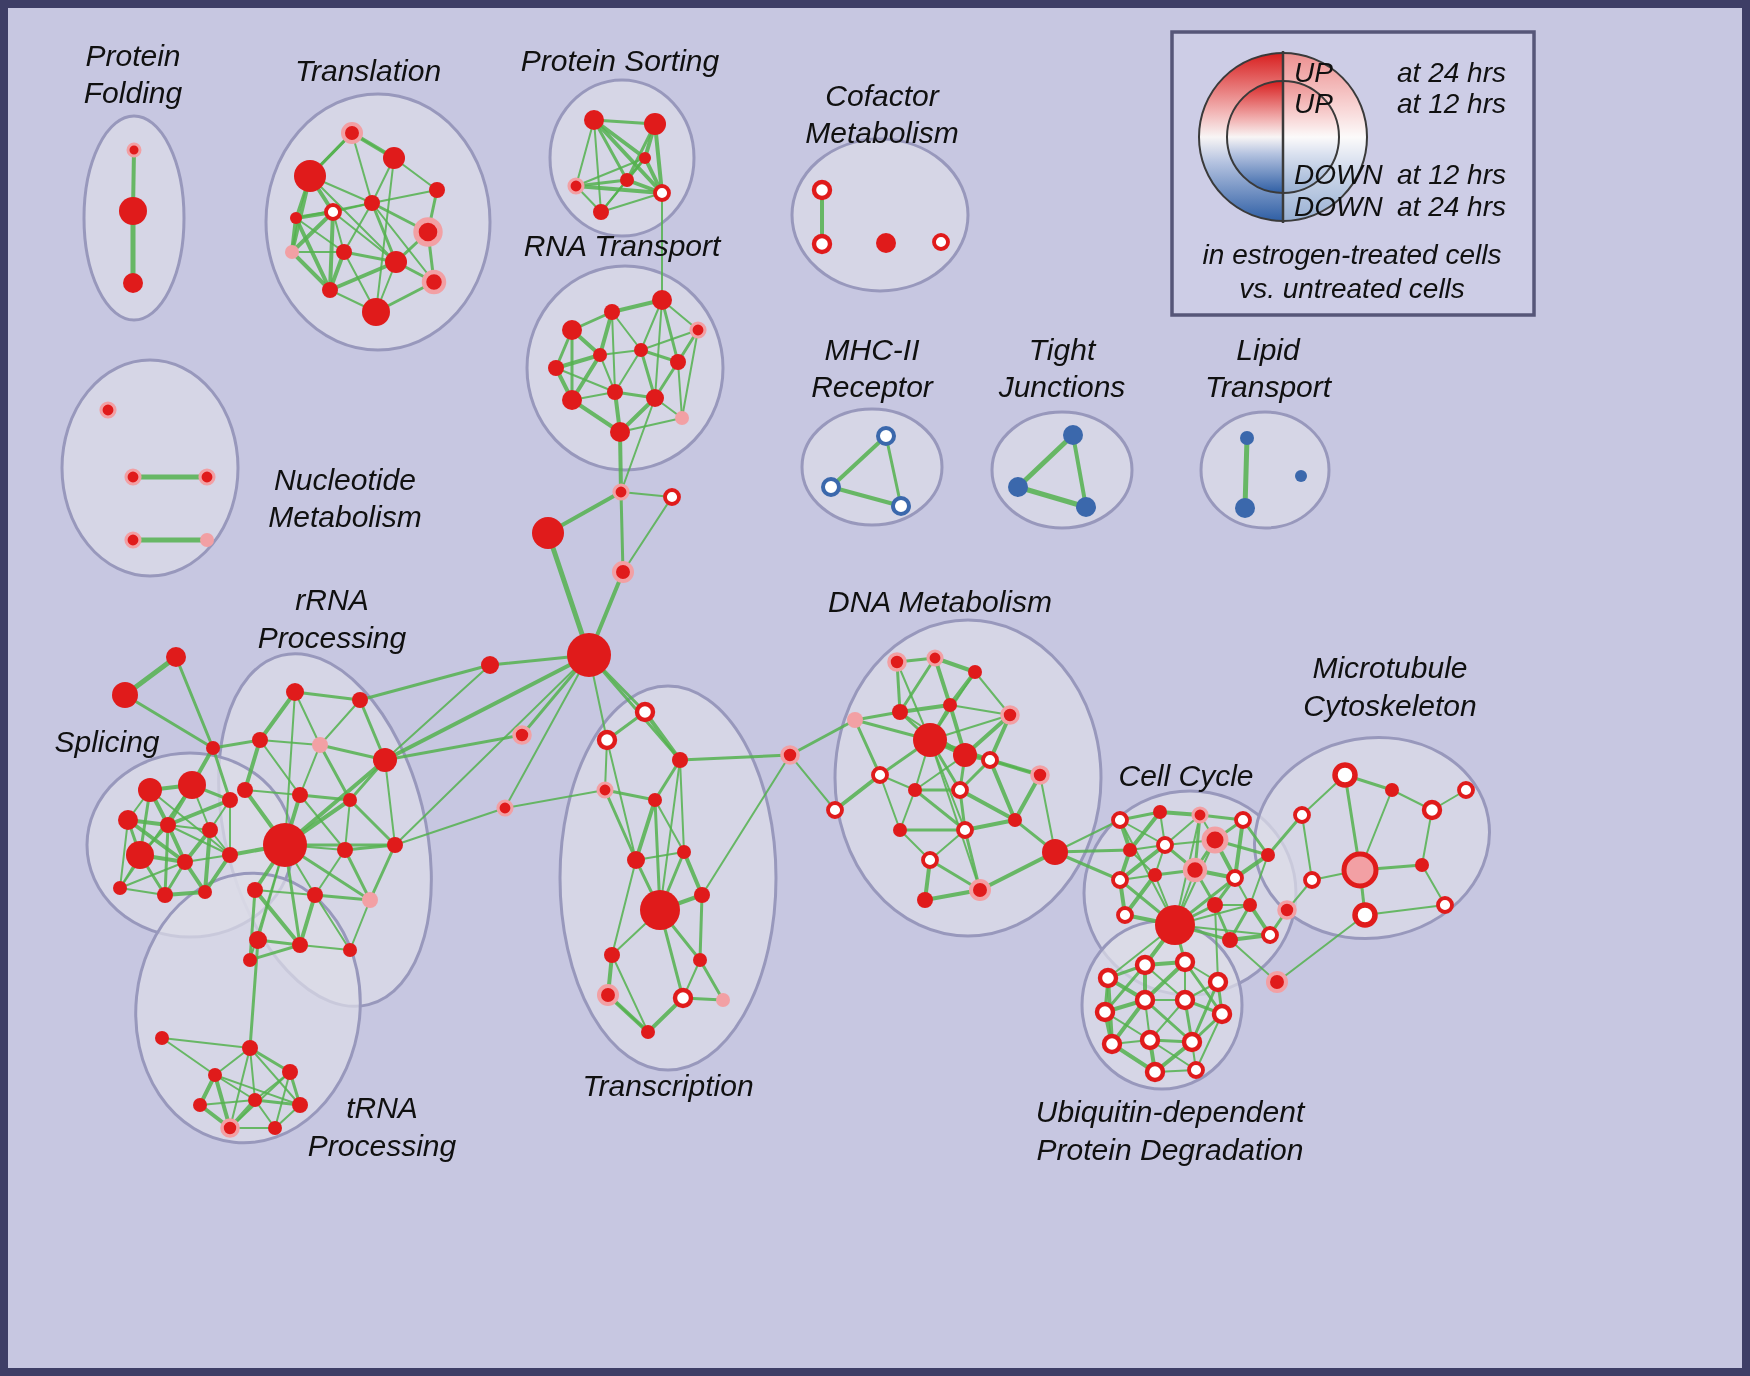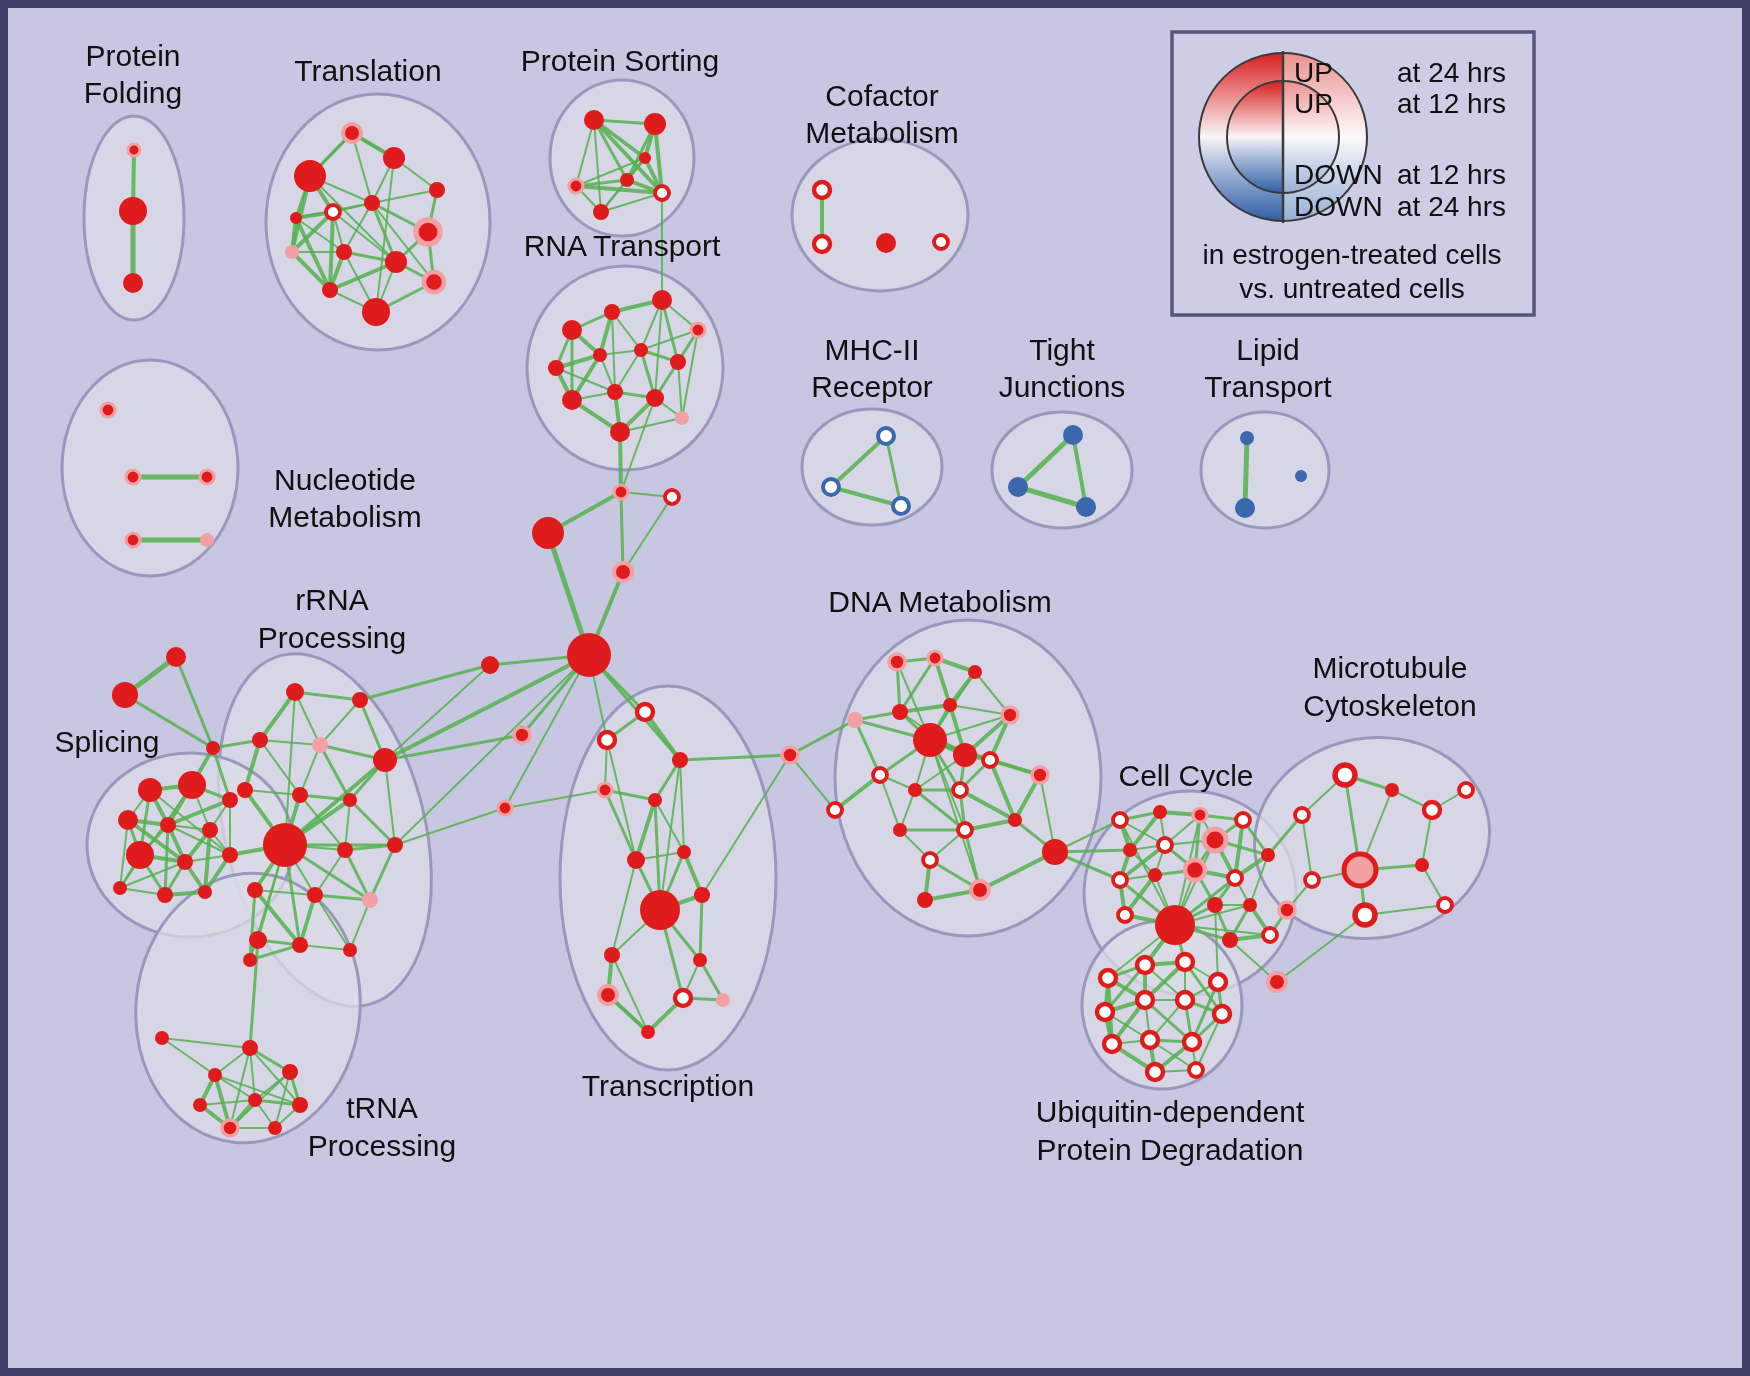--- a/index.html
+++ b/index.html
@@ -1,16 +1,16 @@
 <!DOCTYPE html>
 <html><head>
 <meta charset="utf-8">
 <style>
   html,body{margin:0;padding:0;background:#c7c7e1;}
-  #stage{width:1492px;height:1376px;position:relative;}
+  #stage{width:1492px;height:1376px;position:relative;font-style:italic;}
   svg{display:block;font-family:"Liberation Sans", sans-serif;}
   .cluster-label{font-size:30px;fill:#101010;}
   .legend-text{font-size:28px;fill:#101010;}
   .legend-box{fill:#cdcde6;stroke:#565678;stroke-width:3.5;}
   .frame{fill:none;stroke:#3e3e66;stroke-width:8;}
 </style>
 </head>
 <body>
 
 <div id="stage">

